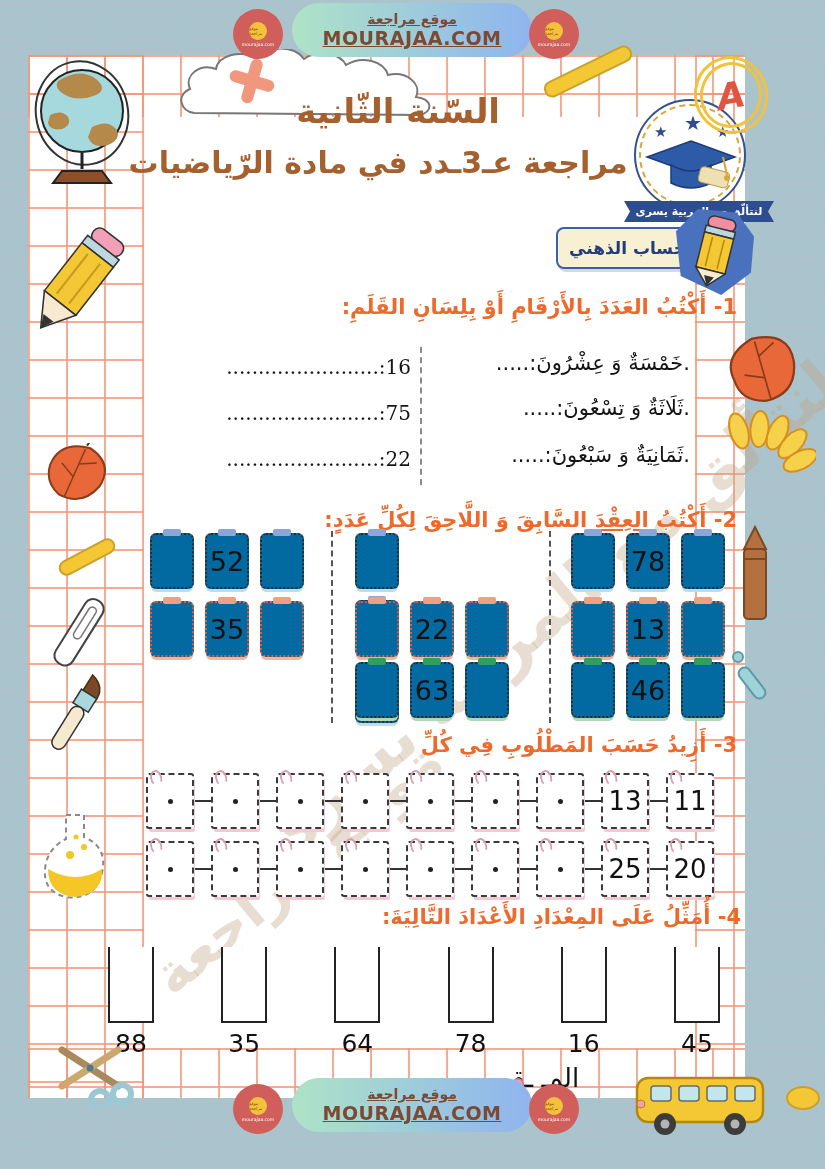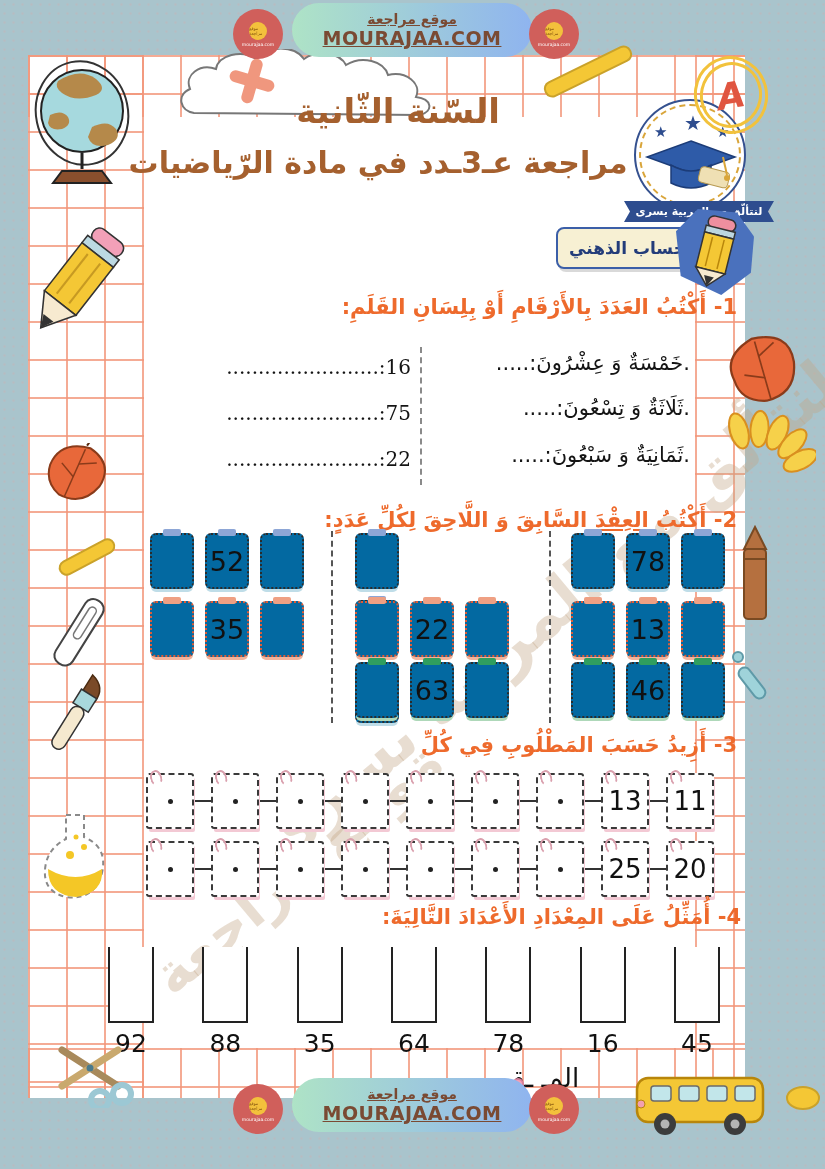--- a/index.html
+++ b/index.html
@@ -248,24 +248,20 @@
         <div class="conn"></div>
       <div class="box3">25</div>
         <div class="conn"></div>
       <div class="box3">20</div>
     </div>
 
     <div class="qh" style="top:850px; right:4px;">4- أُمَثِّلُ عَلَى المِعْدَادِ الأَعْدَادَ التَّالِيَةَ:</div>
     <div class="abarow">
       <div class="acell">
           <div class="frame"></div>
-          <div class="anum">92</div>
-        </div>
-      <div class="acell">
-          <div class="frame"></div>
           <div class="anum">88</div>
         </div>
       <div class="acell">
           <div class="frame"></div>
           <div class="anum">35</div>
         </div>
       <div class="acell">
           <div class="frame"></div>
           <div class="anum">64</div>
         </div>

